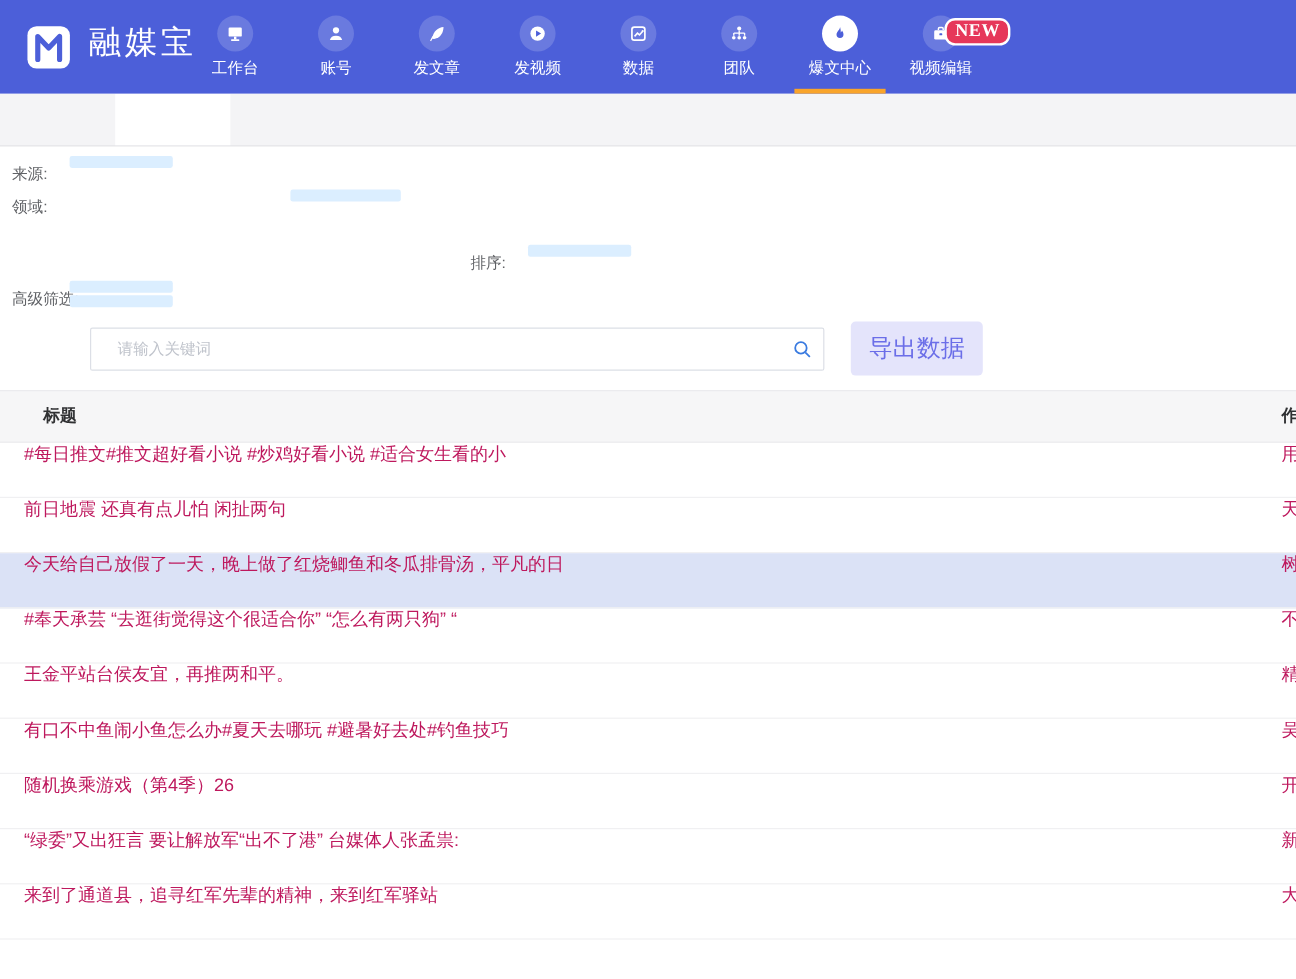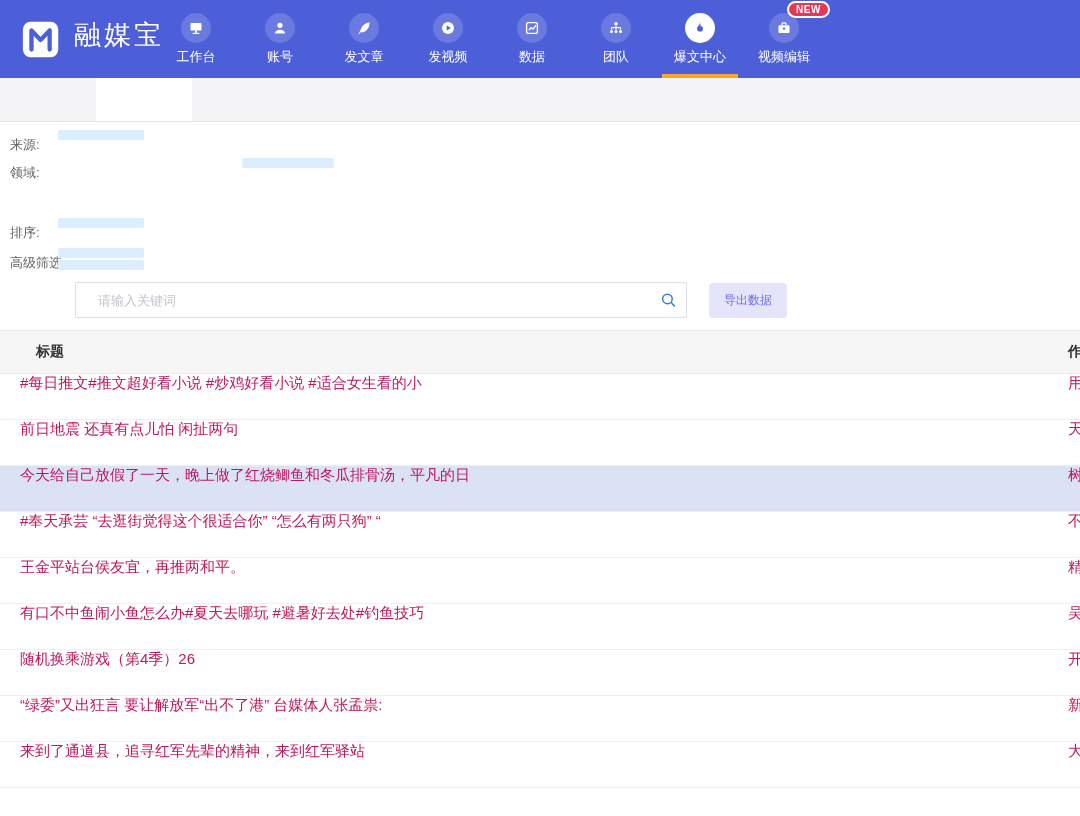--- a/index.html
+++ b/index.html
@@ -8,47 +8,47 @@
 
   
   .navbar{height:78px;background:var(--navbar-blue,#4c5fd9);position:relative;display:flex;align-items:center;}
   .logo{display:flex;align-items:flex-start;gap:10px;margin-left:20px;}
   .logo-text{color:#fff;font-size:27px;letter-spacing:3px;}
   .nav-items{position:absolute;left:154px;top:0;height:78px;display:flex;}
   .nav-item{width:84px;height:100%;display:flex;flex-direction:column;align-items:center;justify-content:center;gap:5px;color:#fff;font-size:13px;position:relative;cursor:pointer;}
   .nav-icon{width:30px;height:30px;border-radius:50%;background:rgba(255,255,255,.17);display:flex;align-items:center;justify-content:center;}
   .nav-item.active .nav-icon{background:#fff;}
   .nav-item.active::after{content:"";position:absolute;left:4px;right:4px;bottom:0;height:4px;background:var(--underline-orange,#f9a42a);}
-  .new-badge{position:absolute;top:1px;left:45px;background:var(--badge-red,#e6375a);color:#fff;font-size:10px;font-weight:bold;padding:1px 7px;border-radius:9px;border:2px solid #fff;letter-spacing:.5px;}
+  .new-badge{position:absolute;top:15px;left:45px;background:var(--badge-red,#e6375a);color:#fff;font-size:15px;font-weight:bold;padding:1px 7px;border-radius:9px;border:2px solid #fff;letter-spacing:.5px;font-family:Liberation Serif, serif;}
   .new-badge:empty{display:none;}
 
   
   .tabbar{height:43px;background:#f4f4f6;border-bottom:1px solid #e5e5e8;display:flex;}
   .tab{width:96px;line-height:43px;text-align:center;font-size:14px;color:#333;cursor:pointer;}
   .tab.selected{background:#fff;font-weight:bold;color:#222;}
 
   
   .filters{padding:8px 0 0 10px;font-size:13px;color:#333;}
   .frow{display:flex;align-items:flex-start;margin-bottom:4px;}
   .flabel{width:48px;flex-shrink:0;color:#606266;padding-top:6px;white-space:nowrap;}
   .chips{display:flex;flex-wrap:nowrap;}
   .chip{min-width:82px;padding:5px 2px;text-align:center;cursor:pointer;white-space:nowrap;}
   .chip.selected{background:var(--chip-selected-bg,#dbeeff);color:var(--chip-selected-text,#3f8fe6);border-radius:2px;}
   .field-rows .chip{min-width:88px;}
   .stack > .chips{margin-bottom:2px;}
-  .frow.sort{margin-top:24px;}
+  .frow.sort{margin-top:10px;justify-content:center;}
   .frow.adv{margin-top:6px;}
 
   
   .search-row{display:flex;align-items:center;margin:10px 0 12px 65px;}
   .search-box{position:relative;width:612px;}
   .search-box input{width:100%;height:36px;border:1px solid #dcdfe6;border-radius:2px;padding:0 36px 0 22px;font-size:13px;color:#333;box-sizing:border-box;outline:none;font-family:inherit;}
   .search-box input::placeholder{color:#c0c4cc;}
   .search-icon{position:absolute;right:10px;top:50%;transform:translateY(-50%);display:flex;cursor:pointer;}
-  .export-btn{margin-left:22px;background:var(--export-bg,#e4e4fb);color:var(--export-text,#6b6ee8);border:none;padding:9px 15px;border-radius:4px;font-size:12px;cursor:pointer;font-family:inherit;}
+  .export-btn{margin-left:22px;background:var(--export-bg,#e4e4fb);color:var(--export-text,#6b6ee8);border:none;padding:9px 15px;border-radius:4px;font-size:20px;cursor:pointer;font-family:inherit;}
 
   
   .thead{height:42px;background:#f6f6f7;border-top:1px solid #ebebee;border-bottom:1px solid #ebebee;display:flex;align-items:center;font-size:14px;font-weight:bold;color:#303133;position:relative;padding-left:16px;}
   .title-cell{padding-left:20px;white-space:nowrap;}
   .author-cell{position:absolute;left:1068px;white-space:nowrap;}
   .trow{height:45px;display:flex;align-items:flex-start;font-size:15px;color:#be185d;border-bottom:1px solid #f0f0f2;position:relative;cursor:pointer;}
   .trow.highlighted{background:var(--highlight-row,#dbe2f6);}
 </style>
 </head>
 <body>

